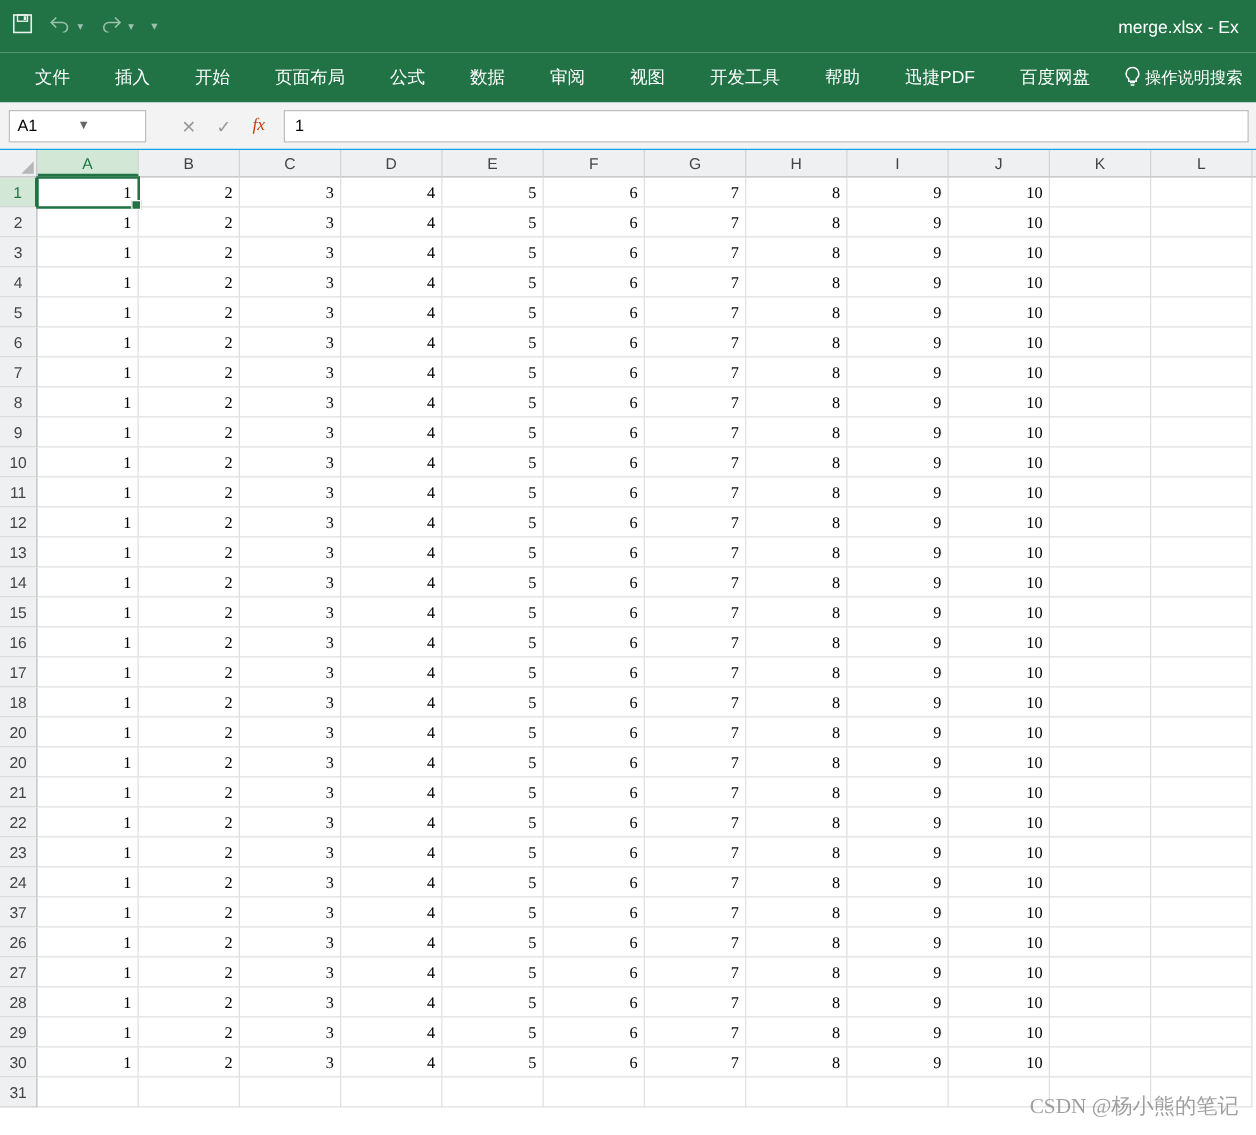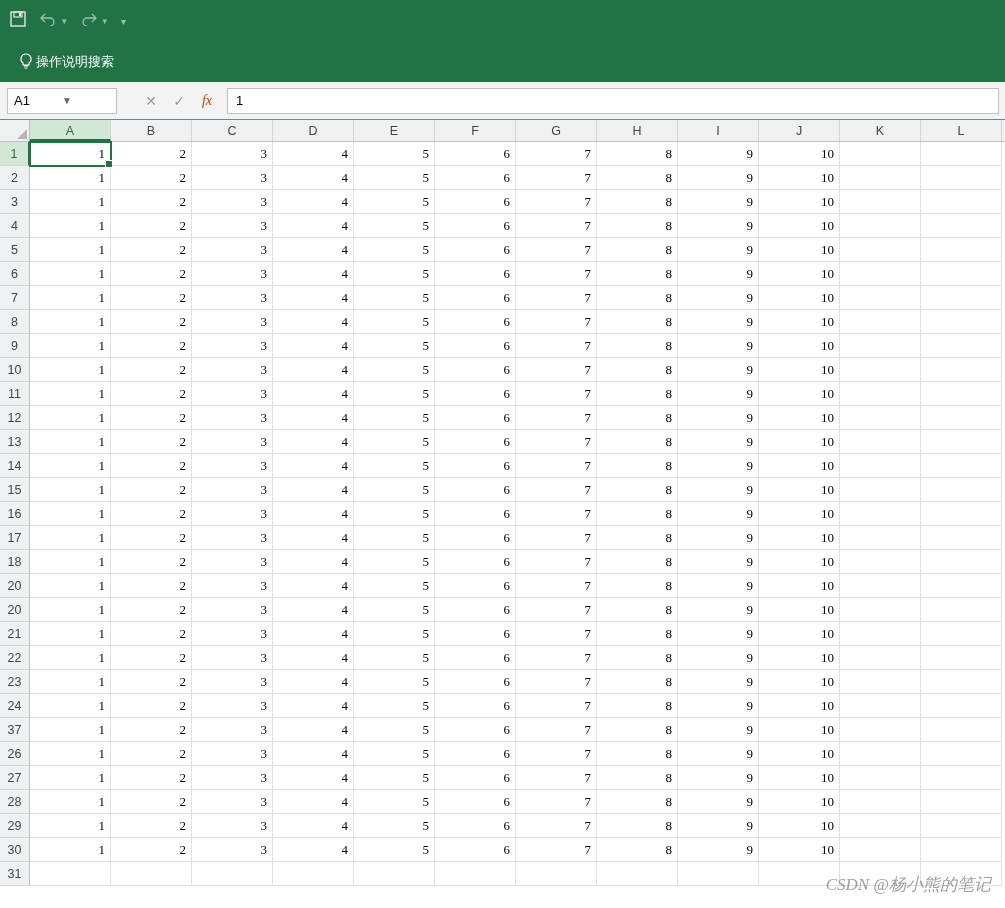--- a/index.html
+++ b/index.html
@@ -39,21 +39,21 @@
 
 .rows { }
 .row { display: flex; height: 24px; }
 .row-h { width: 30px; text-align: center; font-size: 12.5px; color: #444; background: #eef0f1; border-right: 1px solid #bfbfbf; border-bottom: 1px solid #d4d4d4; line-height: 24px; cursor: pointer; }
 .row-h.active { background: #d2e7d6; color: #217346; border-right: 2px solid #217346; }
 .cell { width: 81px; border-right: 1px solid #e0e0e0; border-bottom: 1px solid #e0e0e0; text-align: right; padding: 0 5px; font-size: 13px; line-height: 24px; font-family: "SimSun", serif; color: #000; }
 .cell.selected { outline: 2px solid #217346; outline-offset: -1px; position: relative; }
 .cell.selected::after { content: ""; position: absolute; right: -3px; bottom: -3px; width: 6px; height: 6px; background: #217346; border: 1px solid #fff; }
 
 
-.watermark { position: absolute; right: 14px; bottom: 12px; color: rgba(120,120,120,0.7); font-size: 17px; font-family: "Microsoft YaHei"; pointer-events: none; font-style: italic; }
+.watermark { position: absolute; right: 14px; bottom: 12px; color: rgba(120,120,120,0.7); font-size: 17px; font-family: "Microsoft YaHei"; pointer-events: none; }
 </style>
 </head>
 <body>
 
 <div class="title-bar">
   <div class="qat">
     <span class="qat-icon">
       <svg width="16" height="16" viewBox="0 0 16 16">
           <rect x="1" y="1" width="14" height="14" fill="none" stroke="#fff" stroke-width="1.3"></rect>
           <rect x="4" y="1" width="8" height="5" fill="none" stroke="#fff" stroke-width="1.1"></rect>
@@ -67,23 +67,38 @@
     </span>
     <span class="qat-icon dim" style="font-size:9px;margin-left:-8px">▾</span>
     <span class="qat-icon dim">
       <svg width="16" height="14" viewBox="0 0 16 14">
           <path d="M11 2 L15 6 L11 10 M15 6 H6 A4 4 0 0 0 6 14" fill="none" stroke="#fff" stroke-width="1.3"></path>
         </svg>
     </span>
     <span class="qat-icon dim" style="font-size:9px;margin-left:-8px">▾</span>
     <span class="qat-icon dim" style="font-size:10px">▾</span>
   </div>
+  <div class="title-text">merge.xlsx  -  Ex</div>
 </div>
 
 <div class="ribbon">
+  <div id="ribbon-tabs" style="display: flex;">
+      <div class="ribbon-tab">文件</div>
+      <div class="ribbon-tab">插入</div>
+      <div class="ribbon-tab">开始</div>
+      <div class="ribbon-tab">页面布局</div>
+      <div class="ribbon-tab">公式</div>
+      <div class="ribbon-tab">数据</div>
+      <div class="ribbon-tab">审阅</div>
+      <div class="ribbon-tab">视图</div>
+      <div class="ribbon-tab">开发工具</div>
+      <div class="ribbon-tab">帮助</div>
+      <div class="ribbon-tab">迅捷PDF</div>
+      <div class="ribbon-tab">百度网盘</div>
+    </div>
   <div class="tell-me">
     <span class="bulb-icon">
       <svg viewBox="0 0 16 16">
           <path d="M8 1 A5 5 0 0 1 11 10 L11 12 H5 L5 10 A5 5 0 0 1 8 1 Z M6 13 H10 M6.5 15 H9.5" fill="none" stroke="#fff" stroke-width="1.2"></path>
         </svg>
     </span>
     <span>操作说明搜索</span>
   </div>
 </div>
 

